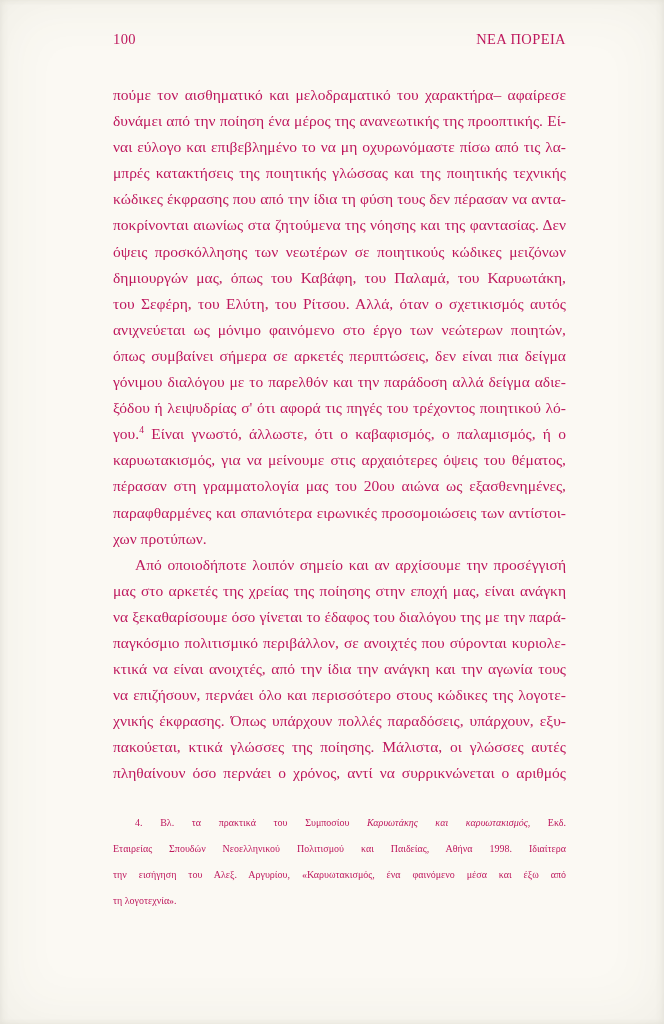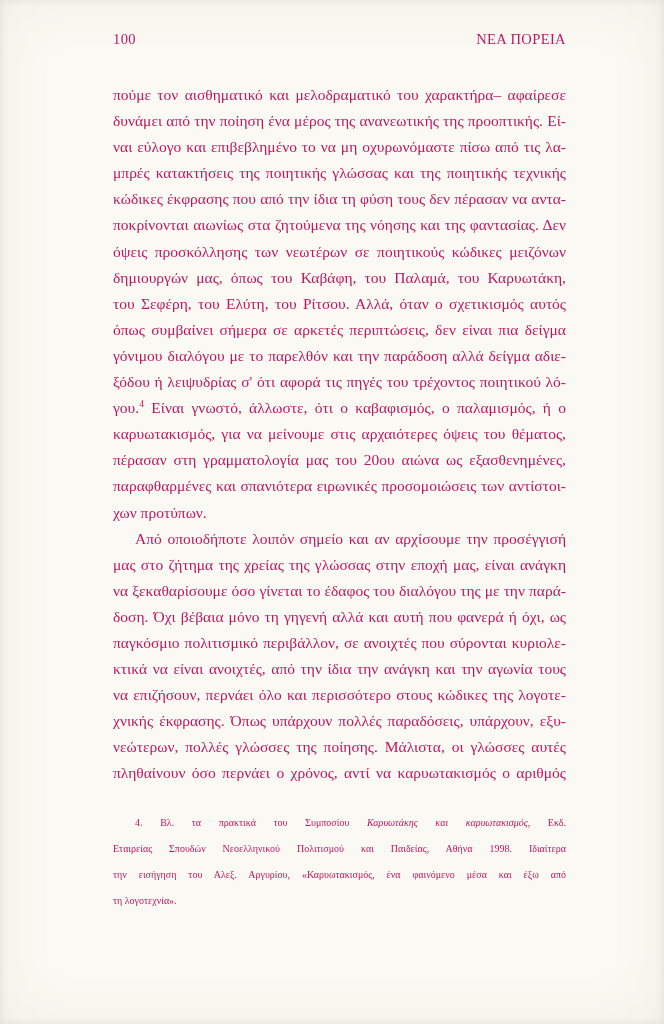--- a/index.html
+++ b/index.html
@@ -81,38 +81,38 @@
     <div class="body-text" id="body-text">
         <div class="line"><span>πούμε τον αισθηματικό και μελοδραματικό του χαρακτήρα– αφαίρεσε</span></div>
         <div class="line"><span>δυνάμει από την ποίηση ένα μέρος της ανανεωτικής της προοπτικής. Εί-</span></div>
         <div class="line"><span>ναι εύλογο και επιβεβλημένο το να μη οχυρωνόμαστε πίσω από τις λα-</span></div>
         <div class="line"><span>μπρές κατακτήσεις της ποιητικής γλώσσας και της ποιητικής τεχνικής</span></div>
         <div class="line"><span>κώδικες έκφρασης που από την ίδια τη φύση τους δεν πέρασαν να αντα-</span></div>
         <div class="line"><span>ποκρίνονται αιωνίως στα ζητούμενα της νόησης και της φαντασίας. Δεν</span></div>
         <div class="line"><span>όψεις προσκόλλησης των νεωτέρων σε ποιητικούς κώδικες μειζόνων</span></div>
         <div class="line"><span>δημιουργών μας, όπως του Καβάφη, του Παλαμά, του Καρυωτάκη,</span></div>
         <div class="line"><span>του Σεφέρη, του Ελύτη, του Ρίτσου. Αλλά, όταν ο σχετικισμός αυτός</span></div>
+        <div class="line"><span>ανιχνεύεται ως μόνιμο φαινόμενο στο έργο των νεώτερων ποιητών,</span></div>
         <div class="line"><span>όπως συμβαίνει σήμερα σε αρκετές περιπτώσεις, δεν είναι πια δείγμα</span></div>
         <div class="line"><span>γόνιμου διαλόγου με το παρελθόν και την παράδοση αλλά δείγμα αδιε-</span></div>
         <div class="line"><span>ξόδου ή λειψυδρίας σ' ότι αφορά τις πηγές του τρέχοντος ποιητικού λό-</span></div>
         <div class="line"><span>γου.</span><sup>4</sup><span> Είναι γνωστό, άλλωστε, ότι ο καβαφισμός, ο παλαμισμός, ή ο</span></div>
         <div class="line"><span>καρυωτακισμός, για να μείνουμε στις αρχαιότερες όψεις του θέματος,</span></div>
         <div class="line"><span>πέρασαν στη γραμματολογία μας του 20ου αιώνα ως εξασθενημένες,</span></div>
         <div class="line"><span>παραφθαρμένες και σπανιότερα ειρωνικές προσομοιώσεις των αντίστοι-</span></div>
         <div class="line nf"><span>χων προτύπων.</span></div>
         <div class="line ind"><span>Από οποιοδήποτε λοιπόν σημείο και αν αρχίσουμε την προσέγγισή</span></div>
-        <div class="line"><span>μας στο ζήτημα της χρείας της γλώσσας στην εποχή μας, είναι ανάγκη</span></div>
+        <div class="line"><span>μας στο αρκετές της χρείας της ποίησης στην εποχή μας, είναι ανάγκη</span></div>
         <div class="line"><span>να ξεκαθαρίσουμε όσο γίνεται το έδαφος του διαλόγου της με την παρά-</span></div>
-        <div class="line"><span>δοση. Όχι βέβαια μόνο τη γηγενή αλλά και αυτή που φανερά ή όχι, ως</span></div>
         <div class="line"><span>παγκόσμιο πολιτισμικό περιβάλλον, σε ανοιχτές που σύρονται κυριολε-</span></div>
         <div class="line"><span>κτικά να είναι ανοιχτές, από την ίδια την ανάγκη και την αγωνία τους</span></div>
         <div class="line"><span>να επιζήσουν, περνάει όλο και περισσότερο στους κώδικες της λογοτε-</span></div>
         <div class="line"><span>χνικής έκφρασης. Όπως υπάρχουν πολλές παραδόσεις, υπάρχουν, εξυ-</span></div>
-        <div class="line"><span>νεώτερων, πολλές γλώσσες της ποίησης. Μάλιστα, οι γλώσσες αυτές</span></div>
-        <div class="line"><span>πληθαίνουν όσο περνάει ο χρόνος, αντί να καρυωτακισμός ο αριθμός</span></div>
+        <div class="line"><span>πακούεται, κτικά γλώσσες της ποίησης. Μάλιστα, οι γλώσσες αυτές</span></div>
+        <div class="line"><span>πληθαίνουν όσο περνάει ο χρόνος, αντί να συρρικνώνεται ο αριθμός</span></div>
       </div>
 
     <div class="footnote-text" id="footnote-text">
         <div class="line ind"><span>4. Βλ. τα πρακτικά του Συμποσίου </span><i>Καρυωτάκης και καρυωτακισμός</i><span>, Εκδ.</span></div>
         <div class="line"><span>Εταιρείας Σπουδών Νεοελληνικού Πολιτισμού και Παιδείας, Αθήνα 1998. Ιδιαίτερα</span></div>
         <div class="line"><span>την εισήγηση του Αλεξ. Αργυρίου, «Καρυωτακισμός, ένα φαινόμενο μέσα και έξω από</span></div>
         <div class="line nf"><span>τη λογοτεχνία».</span></div>
       </div>
 
   </div>

